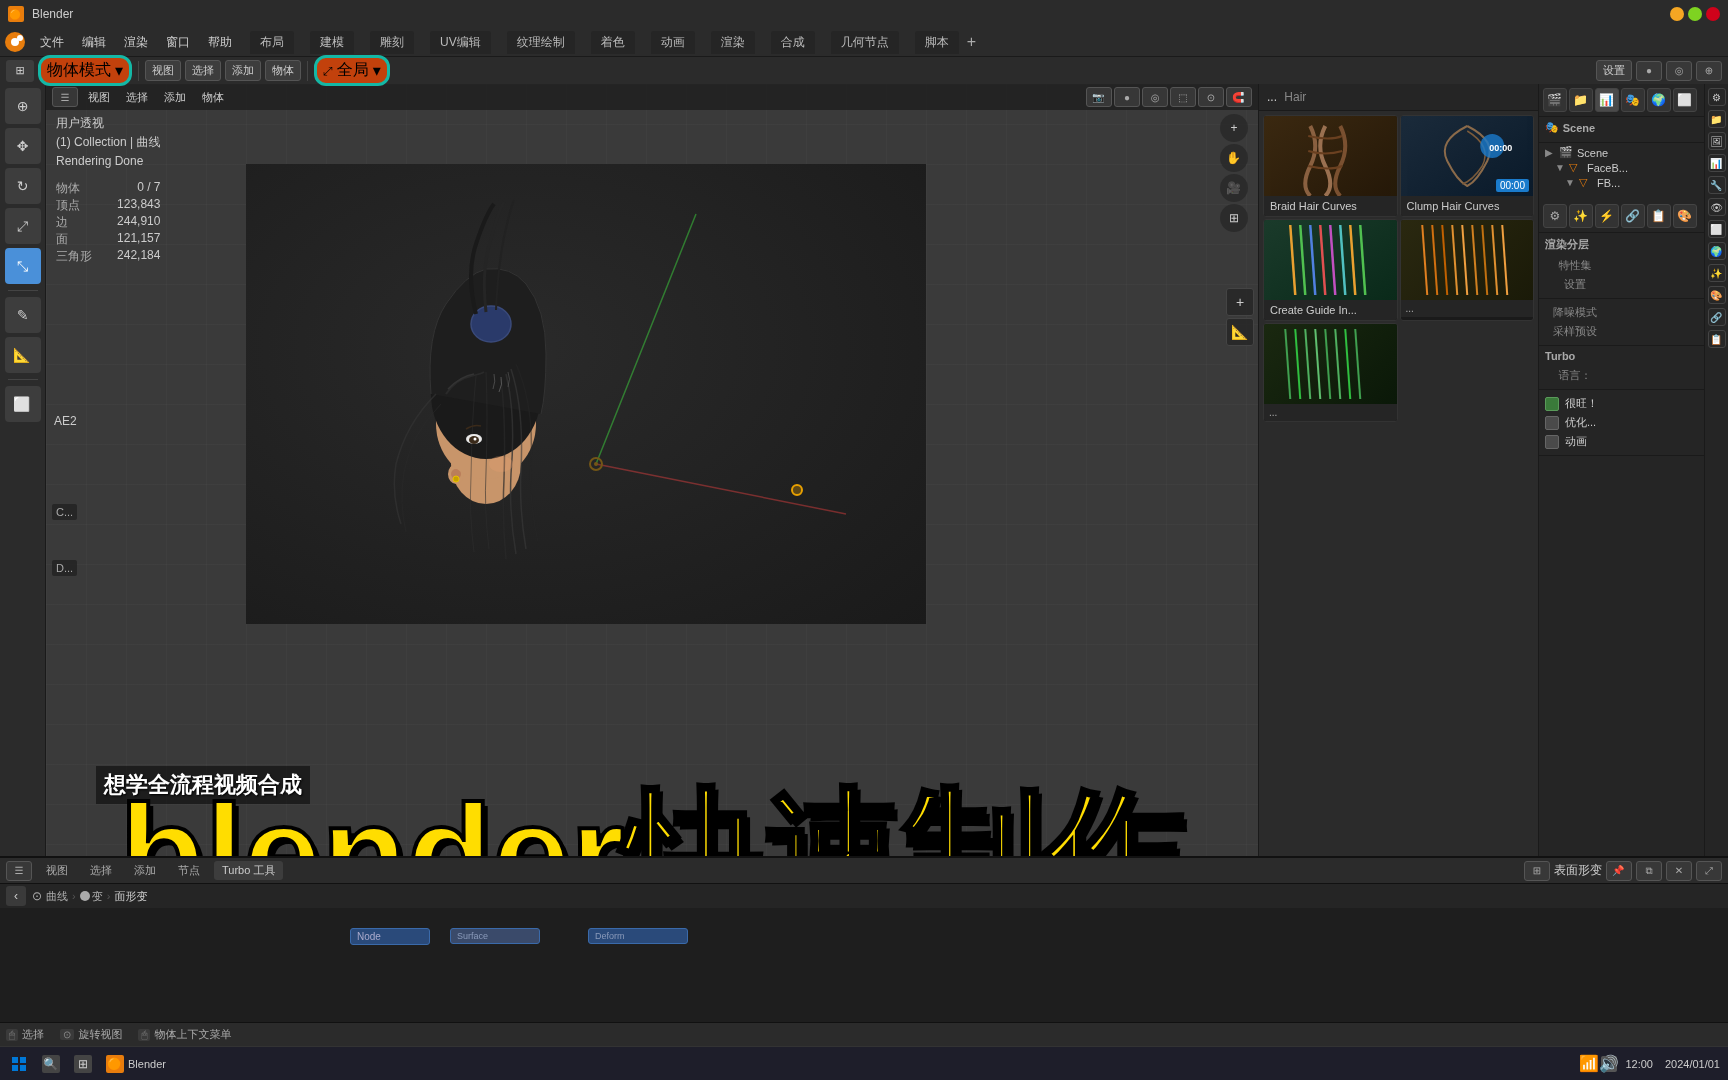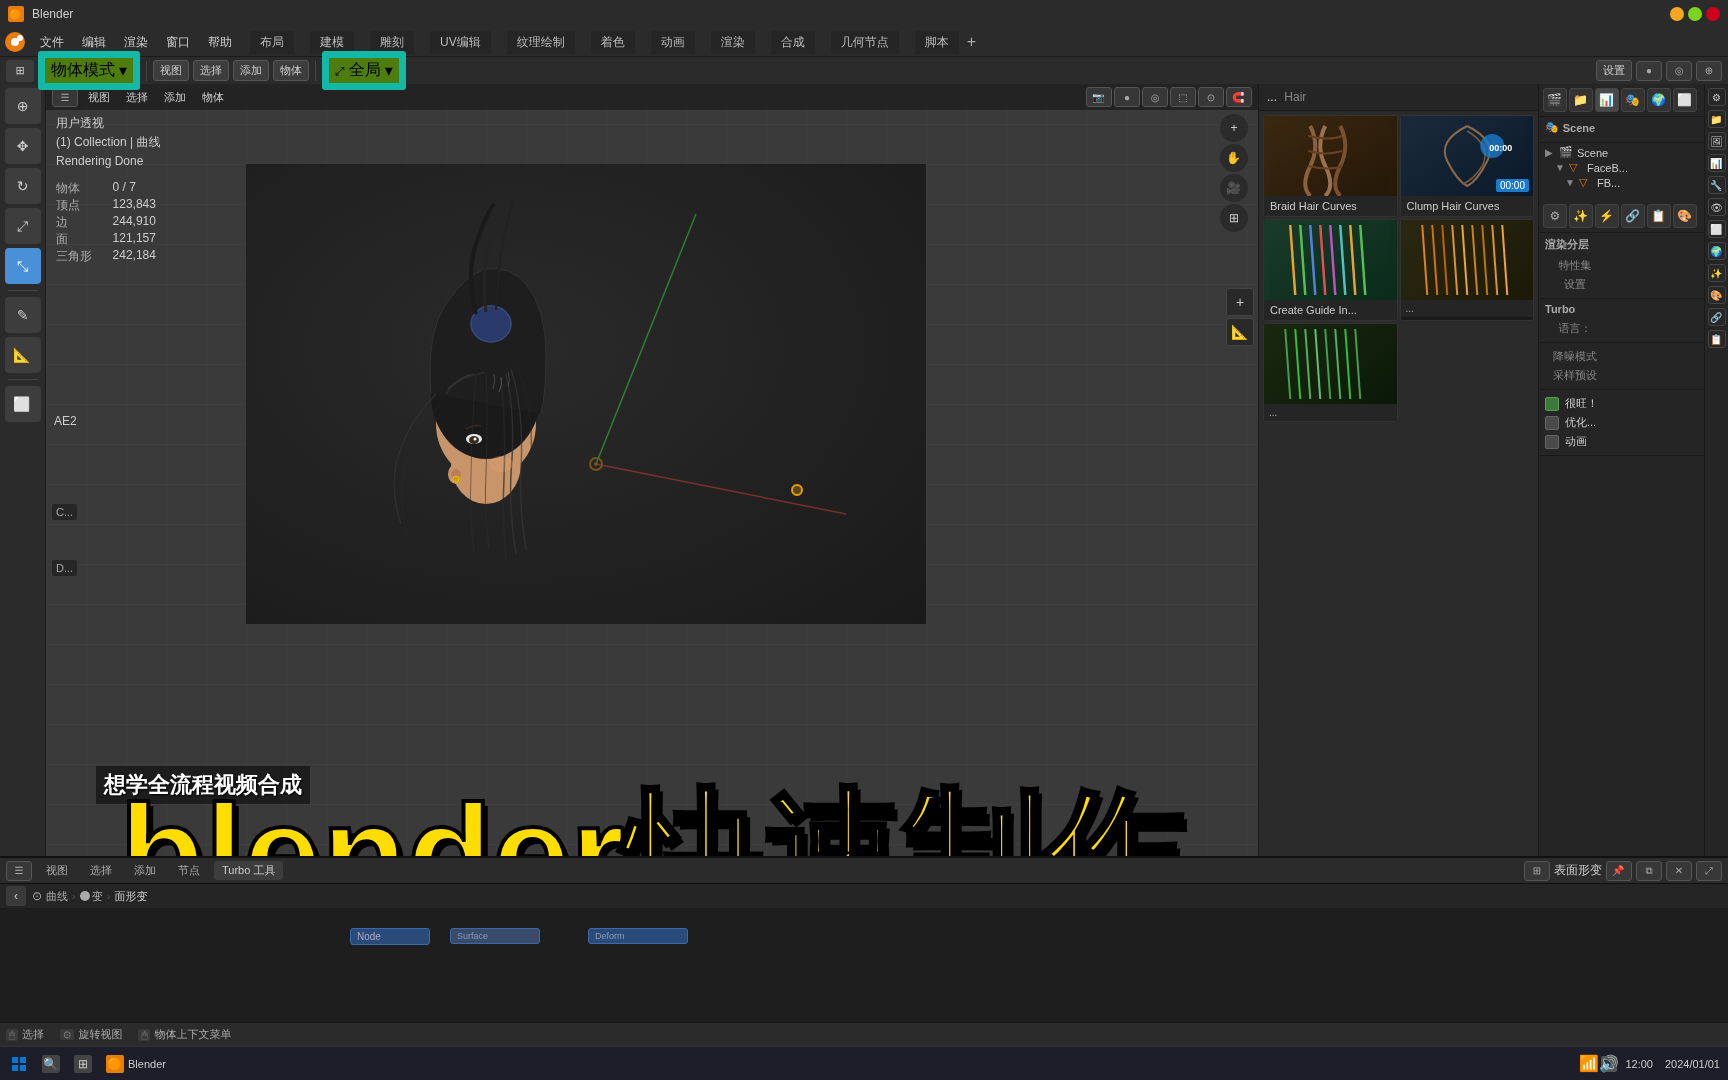--- a/index.html
+++ b/index.html
@@ -118,23 +118,23 @@
       padding: 2px 6px;
       cursor: pointer;
       background: #3d3d3d;
       border-radius: 3px;
       border: 1px solid #555;
     }
     .toolbar-mode {
       display: flex;
       align-items: center;
       gap: 4px;
-      background: #4d7c0f;
-      border: 7px solid #14b8a6;
-      border-radius: 3px;
+      background: #c2410c;
+      border: 3px solid #14b8a6;
+      border-radius: 12px;
       padding: 2px 6px;
       cursor: pointer;
     }
     .toolbar-sep {
       width: 1px;
       height: 20px;
       background: #444;
       margin: 0 2px;
     }
 
@@ -219,21 +219,21 @@
       font-size: 12px;
       line-height: 1.6;
     }
     #viewport-info .info-stats {
       margin-top: 8px;
       display: grid;
       grid-template-columns: auto auto;
       gap: 0 16px;
     }
     .stat-label { color: #aaa; font-size: 12px; }
-    .stat-value { color: #ccc; font-size: 12px; text-align: left; }
+    .stat-value { color: #ccc; font-size: 12px; text-align: right; }
 
     
     #overlay-text-top {
       position: absolute;
       top: 60px;
       right: 50px;
       z-index: 20;
       font-size: 96px;
       font-weight: 900;
       color: #ff2020;
@@ -1077,33 +1077,33 @@
       <div class="render-section-title">渲染分层</div>
       <div class="render-row">
         <div class="render-label">特性集</div>
       </div>
       <div class="render-row">
         <div class="render-label">设置</div>
       </div>
     </div>
 
     <div class="render-section">
+      <div class="render-row">
+        <div class="render-label">降噪模式</div>
+      </div>
+      <div class="render-row">
+        <div class="render-label">采样预设</div>
+      </div>
+    </div>
+
+    <div class="render-section">
       <div class="render-section-title">Turbo</div>
       <div class="render-row">
         <div class="render-label">语言：</div>
         <div class="render-value"></div>
-      </div>
-    </div>
-
-    <div class="render-section">
-      <div class="render-row">
-        <div class="render-label">降噪模式</div>
-      </div>
-      <div class="render-row">
-        <div class="render-label">采样预设</div>
       </div>
     </div>
 
     <div class="render-section">
       <div class="checkbox-row">
         <div class="checkbox"></div>
         <span class="checkbox-label">很旺！</span>
       </div>
       <div class="checkbox-row">
         <div class="checkbox" style="background:#4a4a4a;border-color:#666;"></div>

